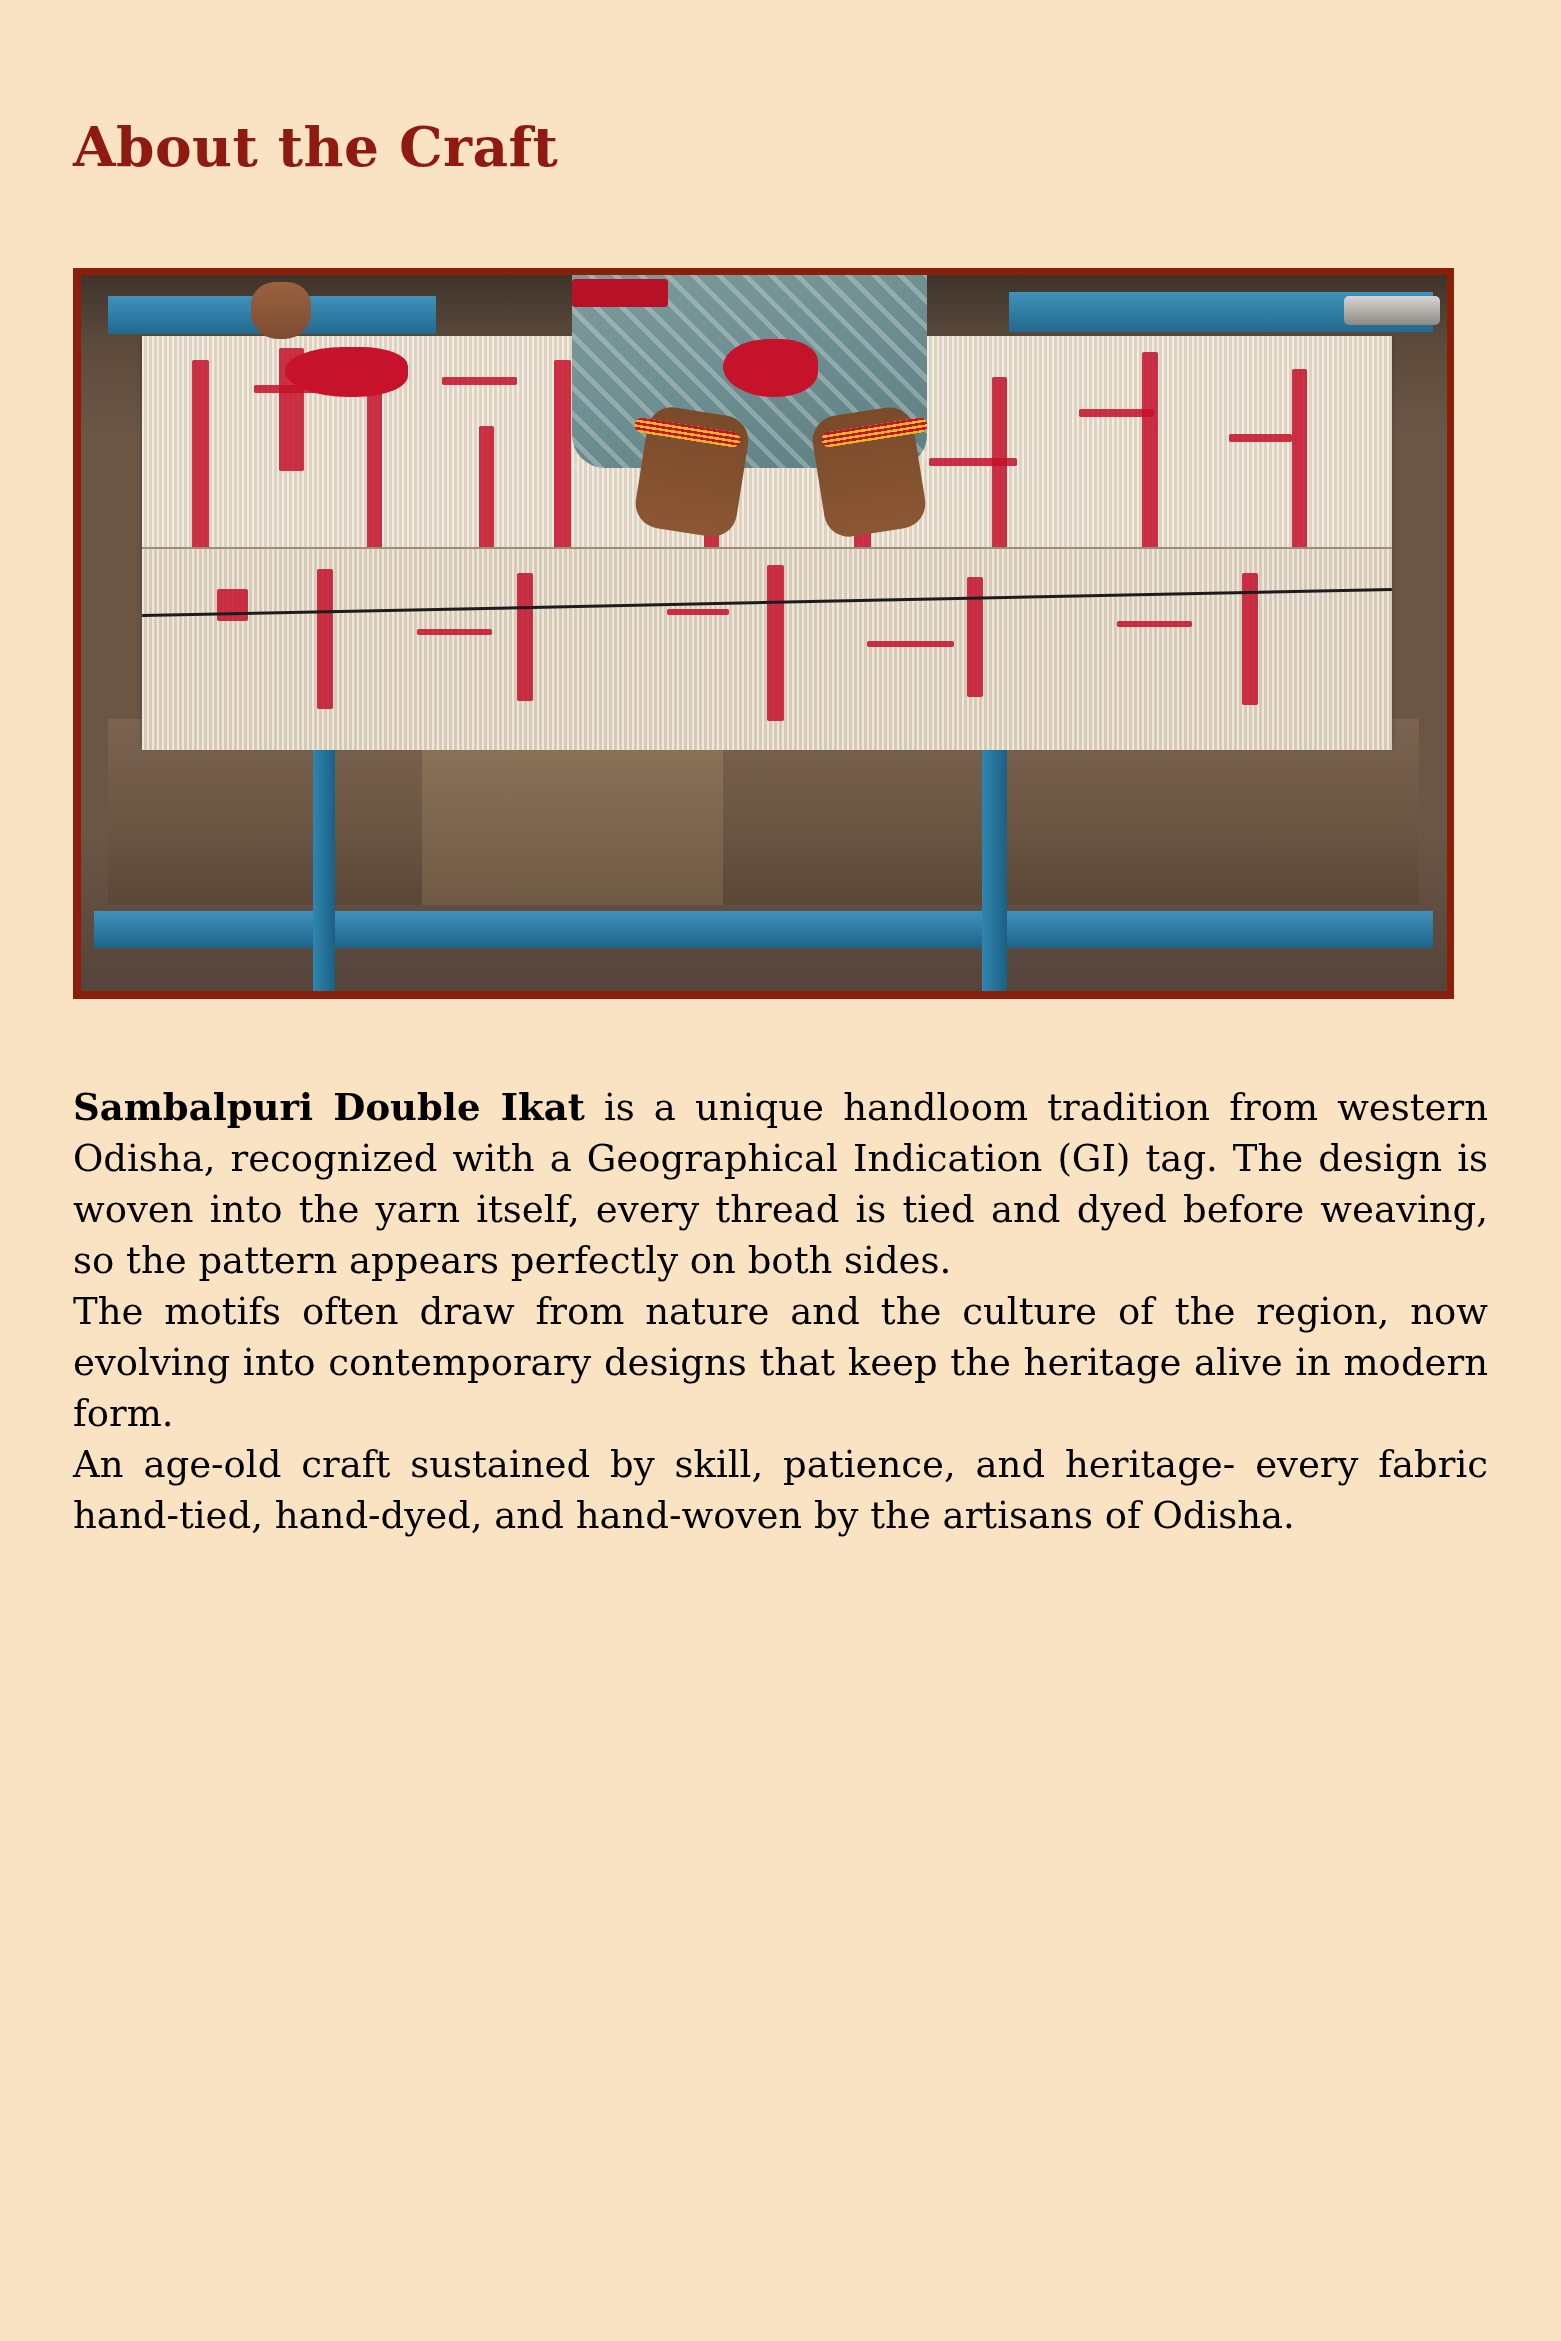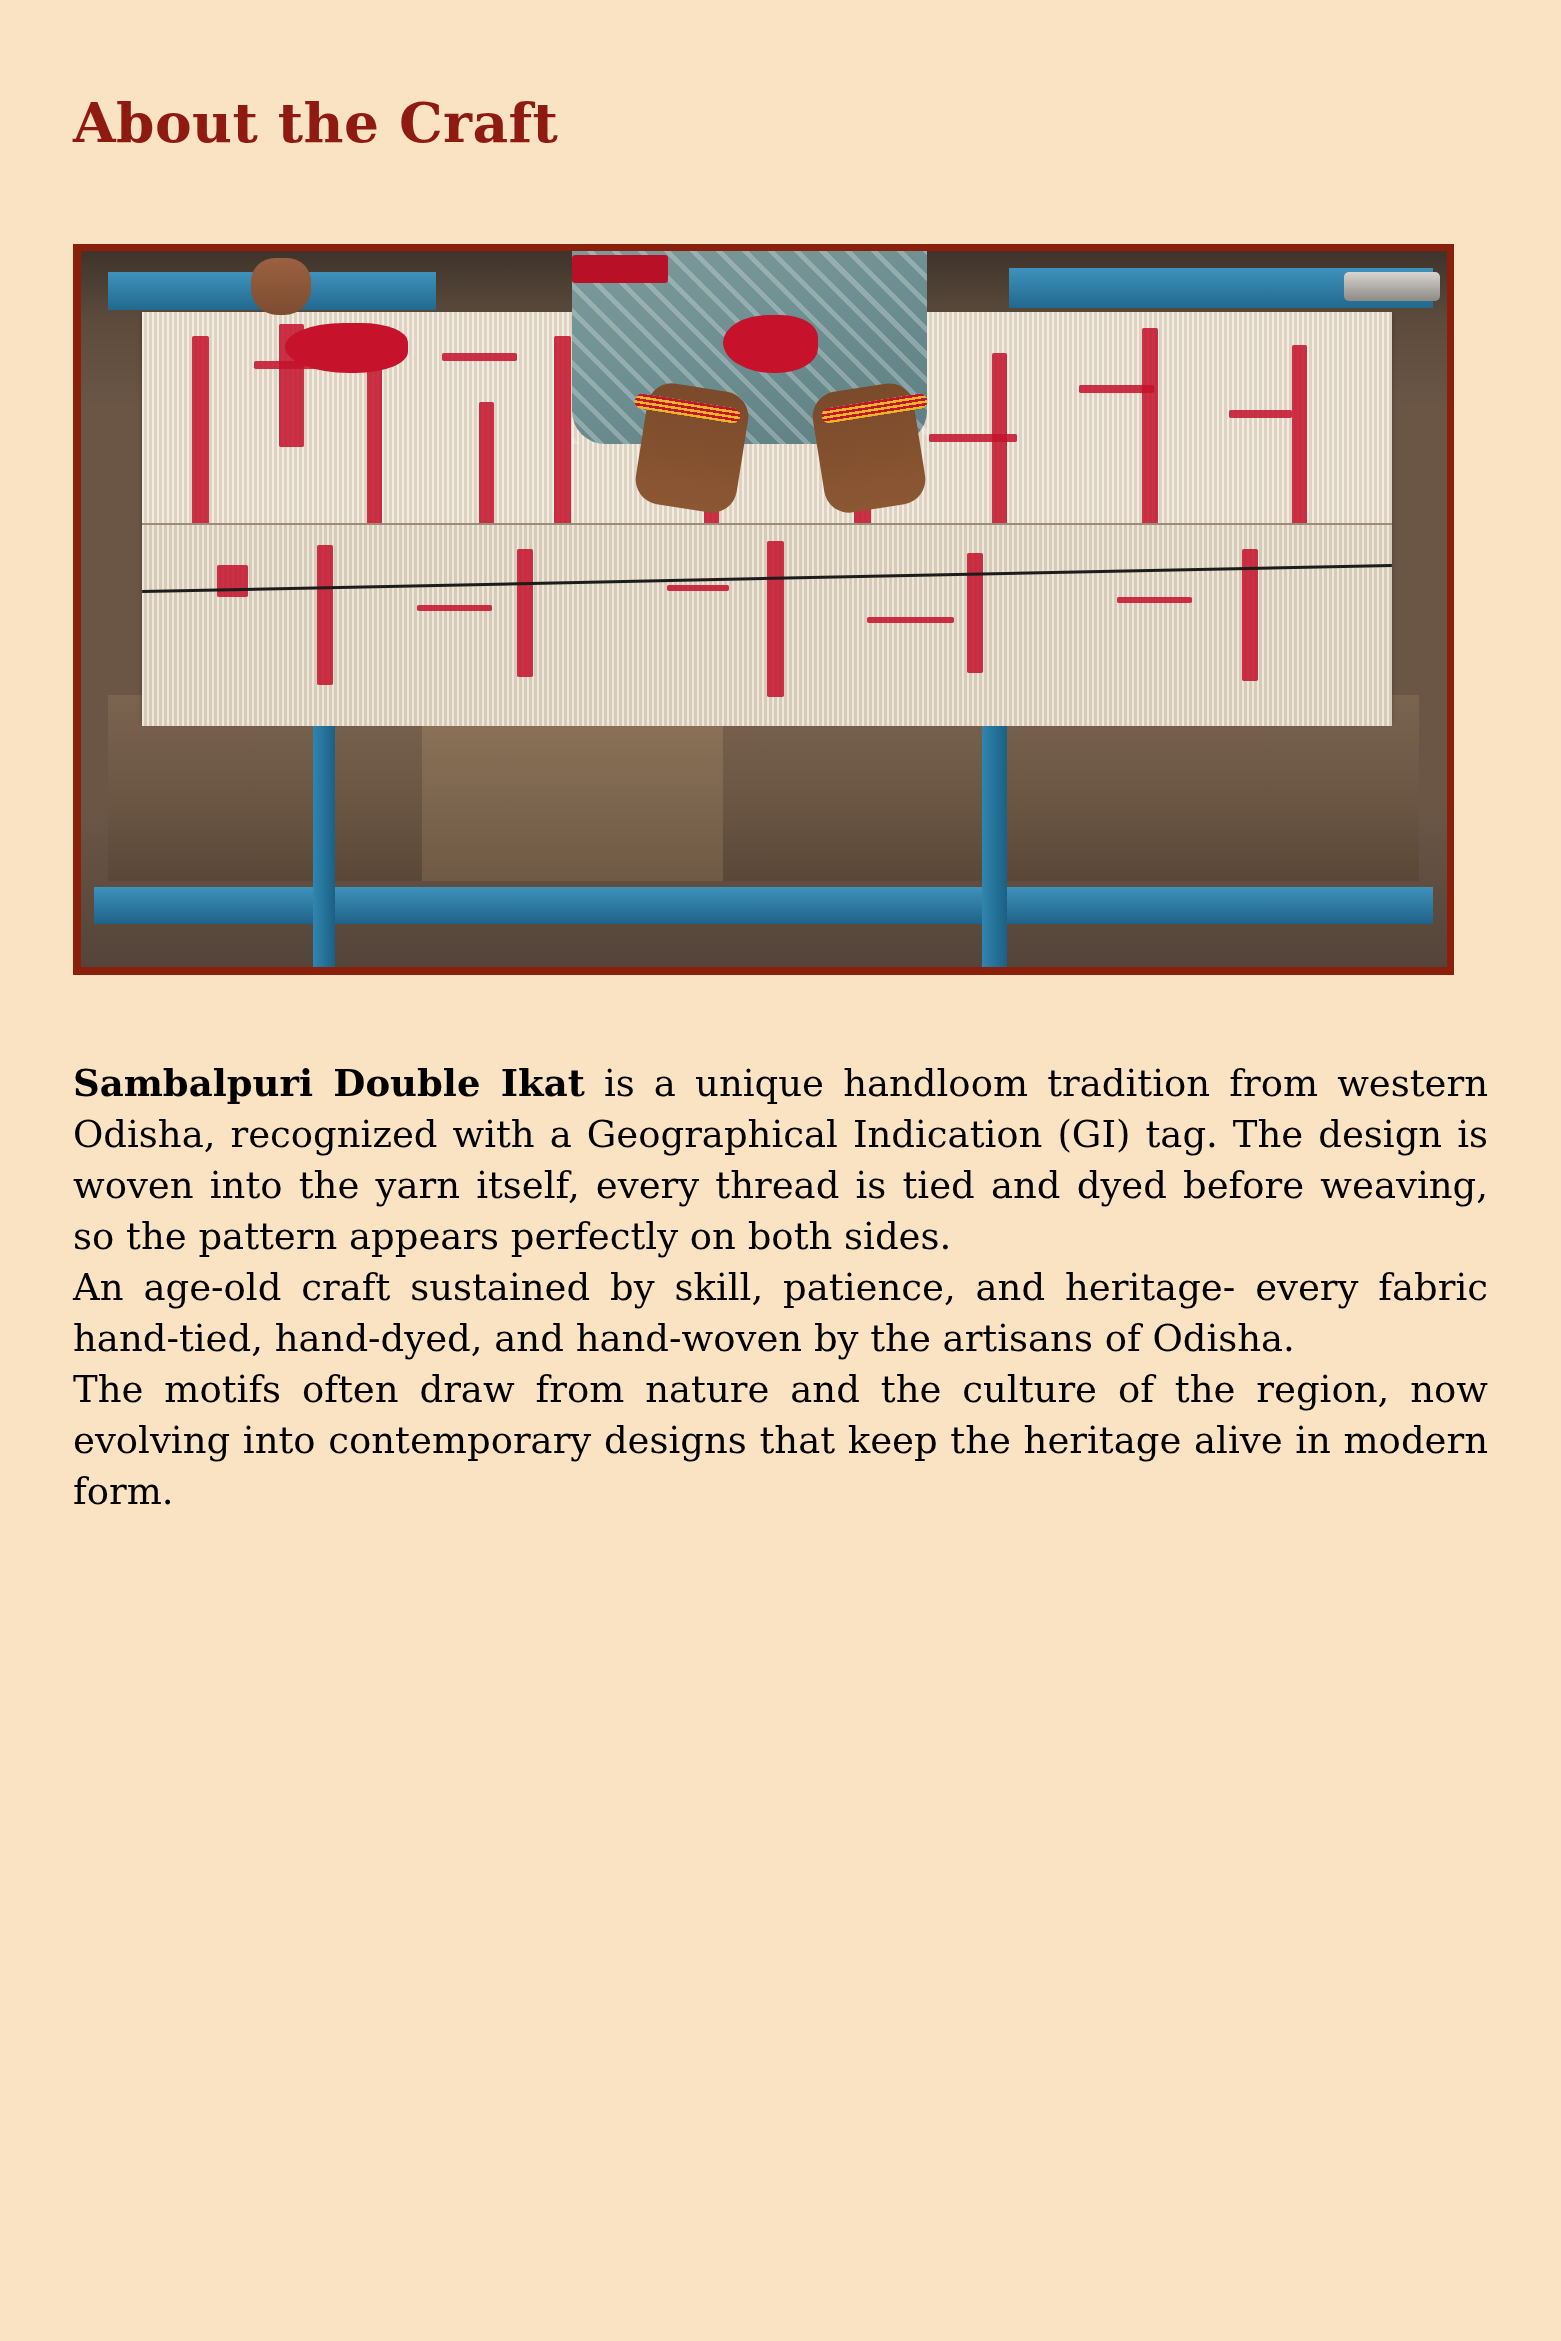--- a/index.html
+++ b/index.html
@@ -16,21 +16,21 @@
   .page {
     position: relative;
     width: 1561px;
     height: 2342px;
     background: #fae3c3;
     box-sizing: border-box;
     padding: 0 73px;
   }
   .page-title {
     margin: 0;
-    padding-top: 93px;
+    padding-top: 117px;
     font-family: "DejaVu Serif", serif;
     font-weight: bold;
     font-size: 55px;
     letter-spacing: 0.4px;
     color: #8f1a12;
     line-height: 1.1;
   }
 
   
   .photo-frame {
@@ -251,18 +251,18 @@
       <div class="ph-foot foot-l"></div>
 
       <div class="ph-redyarn yarn-1"></div>
       <div class="ph-redyarn yarn-2"></div>
       <div class="ph-redyarn yarn-3"></div>
     </div>
   </div>
 
   <div class="body-copy">
     <p><span class="lead-term">Sambalpuri Double Ikat</span><span> is a unique handloom tradition from western Odisha, recognized with a Geographical Indication (GI) tag. The design is woven into the yarn itself, every thread is tied and dyed before weaving, so the pattern appears perfectly on both sides.</span></p>
+    <p>The motifs often draw from nature and the culture of the region, now evolving into contemporary designs that keep the heritage alive in modern form.</p>
     <p>An age-old craft sustained by skill, patience, and heritage- every fabric hand-tied, hand-dyed, and hand-woven by the artisans of Odisha.</p>
-    <p>The motifs often draw from nature and the culture of the region, now evolving into contemporary designs that keep the heritage alive in modern form.</p>
   </div>
 
 </div>
 
 
 </body></html>

